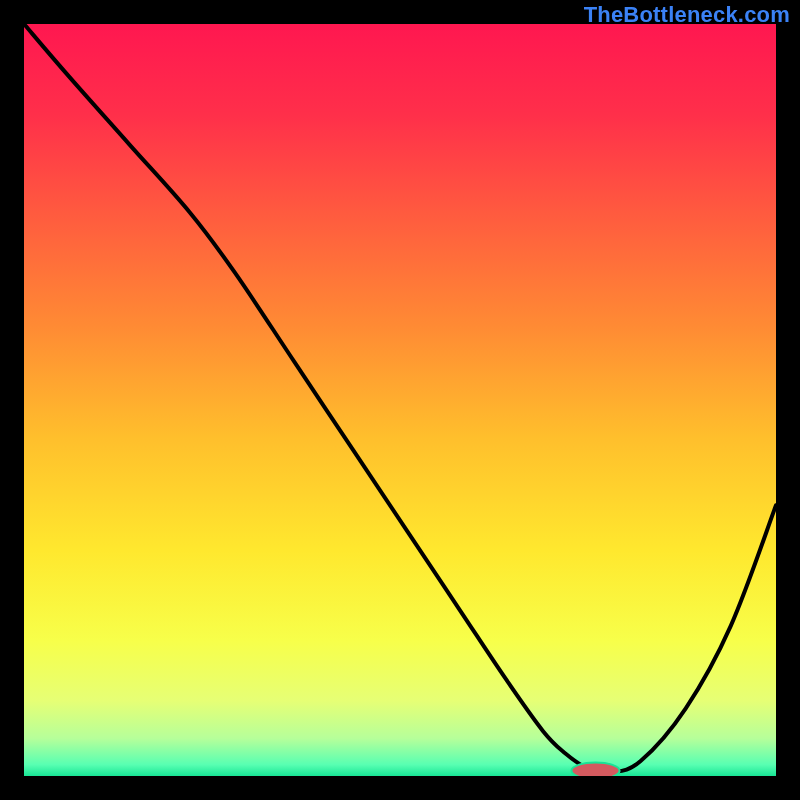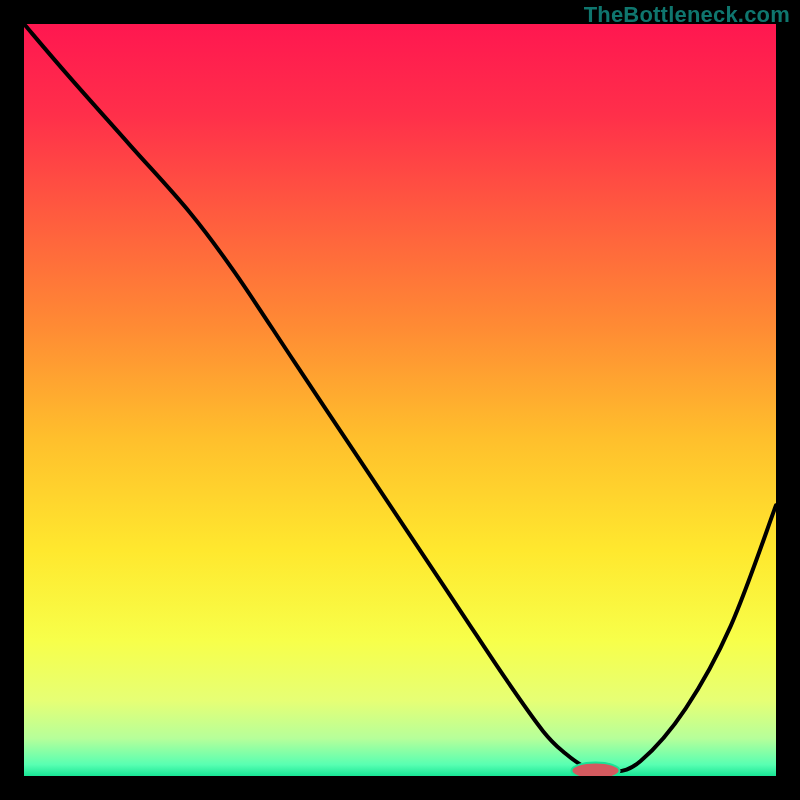--- a/index.html
+++ b/index.html
@@ -26,21 +26,21 @@
     height: 752px;
     overflow: hidden;
   }
   .watermark {
     position: absolute;
     top: 2px;
     right: 10px;
     font-family: Arial, Helvetica, sans-serif;
     font-size: 22px;
     font-weight: 600;
-    color: #0f766e;
+    color: #3b82f6;
     letter-spacing: 0.2px;
   }
   svg { display: block; }
 </style>
 </head>
 <body>
 
 <div class="frame">
   <div class="watermark">TheBottleneck.com</div>
   <div class="plot">

